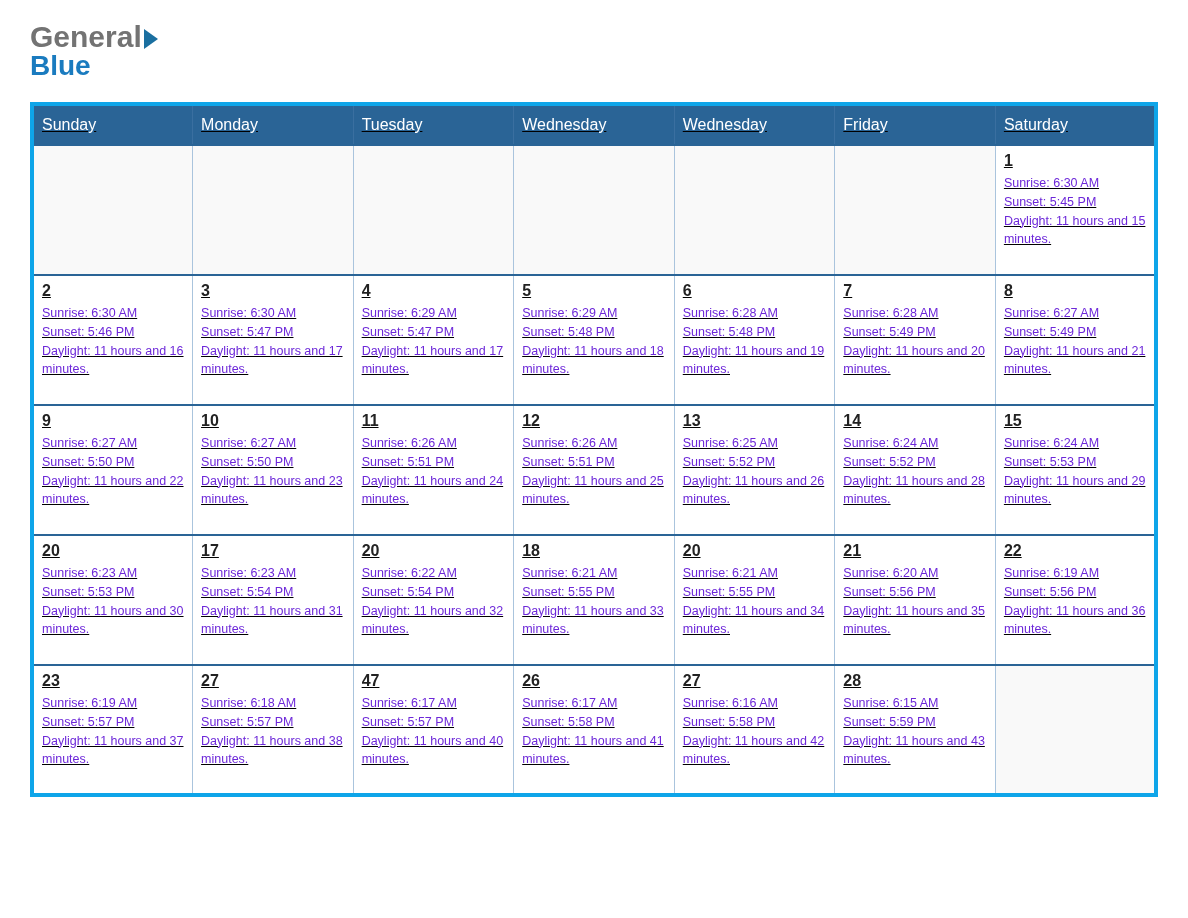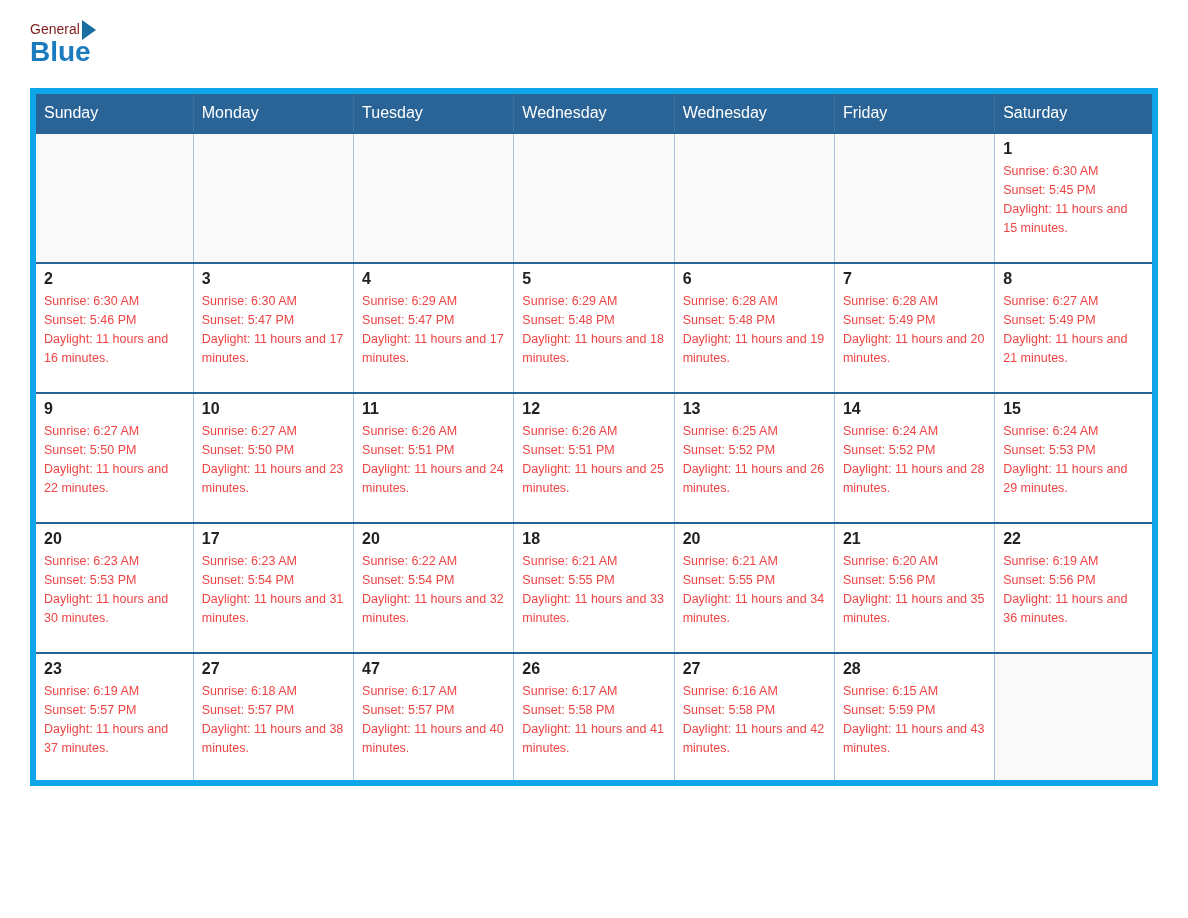--- a/index.html
+++ b/index.html
@@ -14,23 +14,23 @@
       display: flex;
       justify-content: space-between;
       align-items: flex-start;
       margin-bottom: 20px;
     }
     .logo-area {
       display: flex;
       align-items: center;
     }
     .logo-text {
-      font-size: 14px;
-      font-weight: normal;
-      color: #7f1d1d;
+      font-size: 30px;
+      font-weight: bold;
+      color: #737373;
     }
     .logo-arrow {
       width: 0;
       height: 0;
       border-left: 14px solid #1a6fa0;
       border-top: 10px solid transparent;
       border-bottom: 10px solid transparent;
       display: inline-block;
       margin-left: 2px;
       vertical-align: middle;
@@ -50,21 +50,22 @@
       font-weight: bold;
       color: #222;
     }
     .location-title {
       font-size: 22px;
       color: #444;
     }
     .calendar-table {
       width: 100%;
       border-collapse: collapse;
-      border: 6px solid #0ea5e9;
+      border: 4px solid #0ea5e9;
+      text-decoration: underline;
     }
     .calendar-table th {
       background-color: #2a6496;
       color: #fff;
       padding: 10px 8px;
       text-align: left;
       font-size: 16px;
       font-weight: normal;
       border: 1px solid #3a6fa0;
     }
@@ -80,21 +81,21 @@
     }
     .day-number {
       font-size: 16px;
       font-weight: bold;
       color: #222;
       display: block;
       margin-bottom: 4px;
     }
     .day-info {
       font-size: 12.5px;
-      color: #ef4444;
+      color: #6d28d9;
       line-height: 1.5;
     }
     .empty-cell {
       background: #f9f9f9;
     }
     .week-row td {
       border-top: 2px solid #2a6496;
     }
   </style>
 </head>

